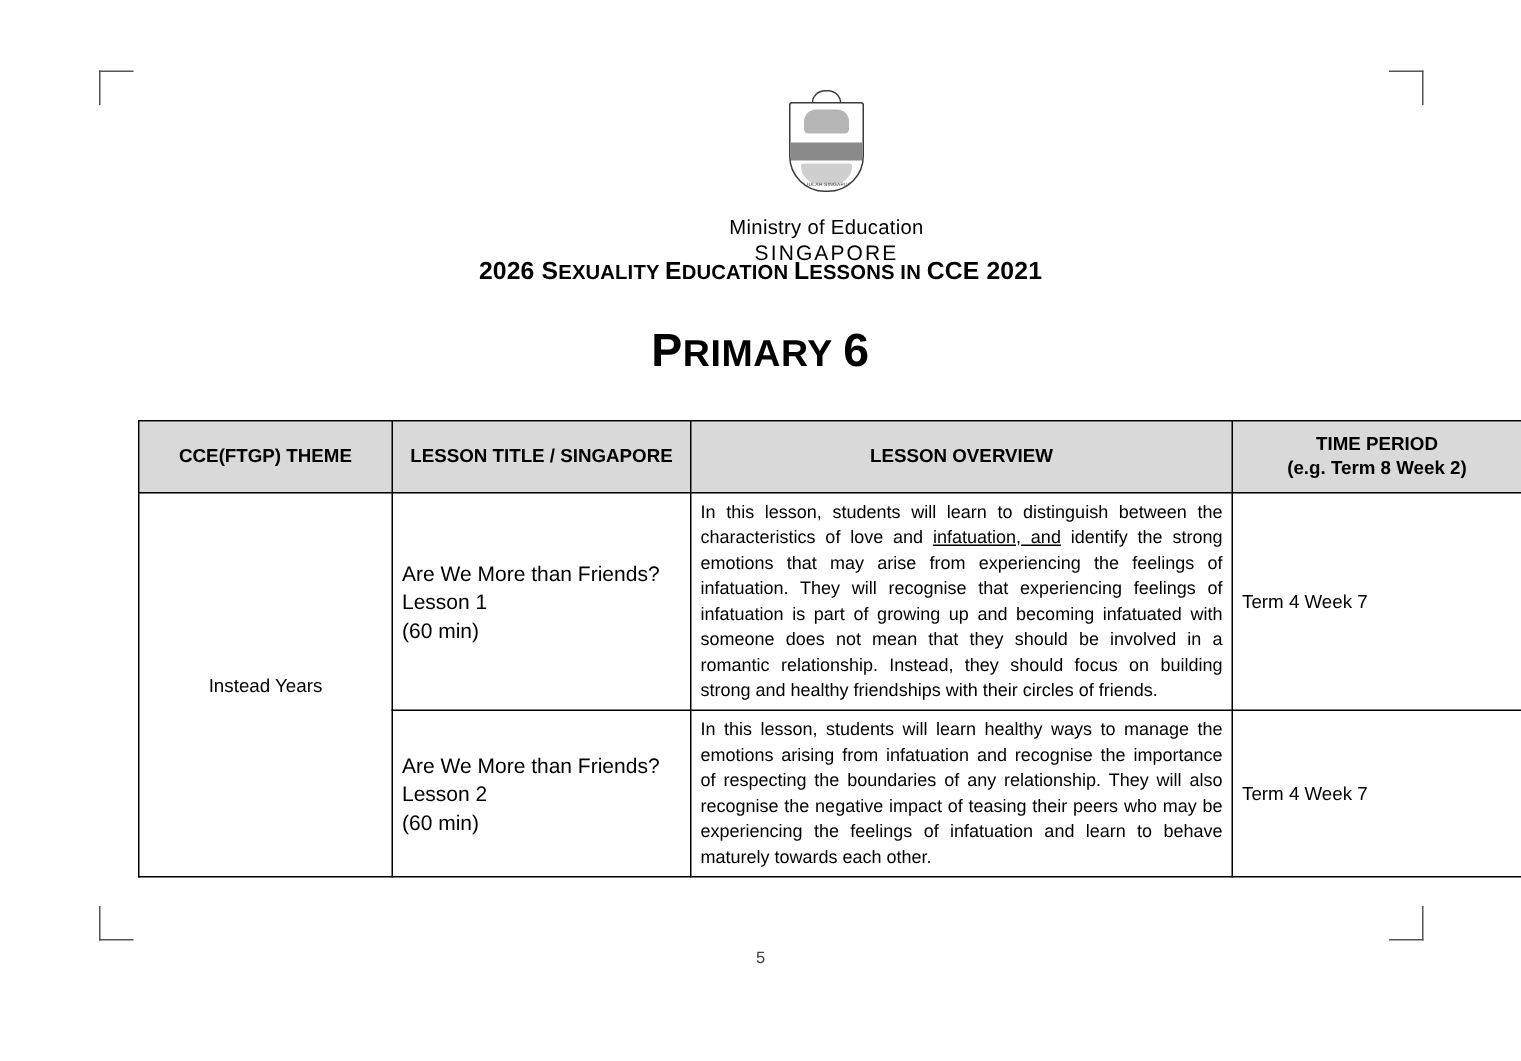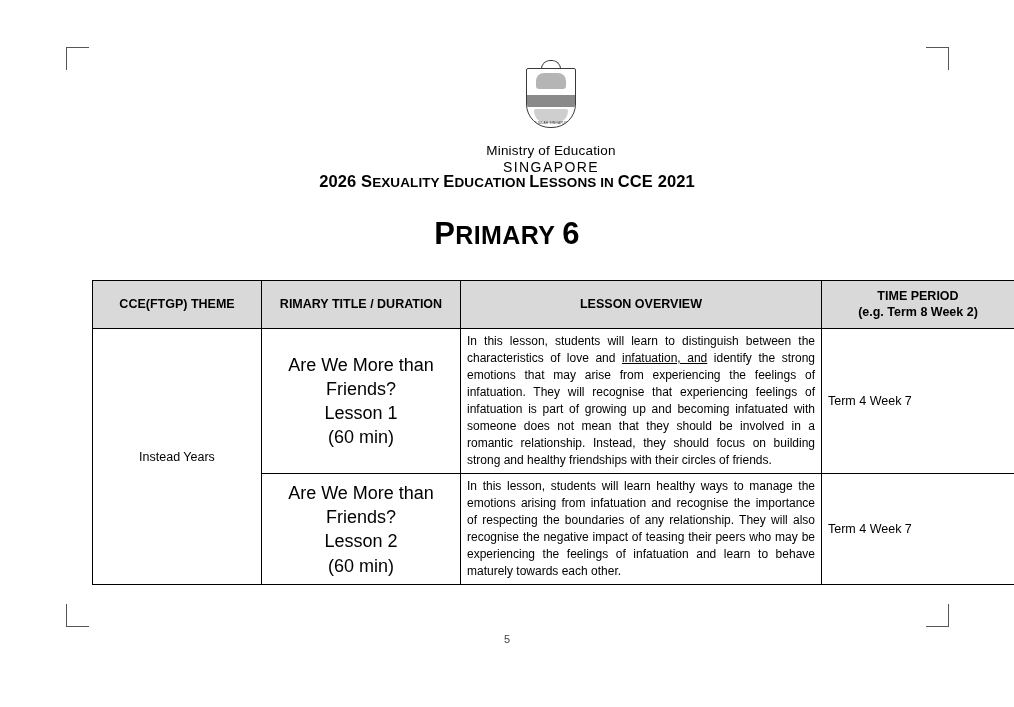--- a/index.html
+++ b/index.html
@@ -177,22 +177,22 @@
   th.col-theme { width: 169px; }
   th.col-title { width: 199px; }
   th.col-overview { width: 361px; }
   th.col-period { width: 193px; }
 
   td.theme-cell {
     text-align: center;
     font-size: 12.5px;
   }
   td.title-cell {
-    text-align: center;
-    font-size: 18px;
+    text-align: left;
+    font-size: 14px;
     line-height: 1.35;
   }
   td.overview-cell {
     text-align: justify;
     text-justify: inter-word;
     font-size: 12px;
     line-height: 1.42;
     vertical-align: top;
     padding: 6px 8px 6px 7px;
   }
@@ -241,21 +241,21 @@
   </div>
 
   <div class="doc-subtitle">
     <span>P</span><span class="sc">RIMARY </span><span>6</span>
   </div>
 
   <table class="lesson-table">
     <thead>
       <tr>
         <th class="col-theme">CCE(FTGP) THEME</th>
-        <th class="col-title">RIMARY TITLE / DURATION</th>
+        <th class="col-title">LESSON TITLE / SINGAPORE</th>
         <th class="col-overview">LESSON OVERVIEW</th>
         <th class="col-period">
           <div>TIME PERIOD</div>
           <div>(e.g. Term 8 Week 2)</div>
         </th>
       </tr>
     </thead>
     <tbody>
       <tr>
         <td class="theme-cell" rowspan="2">Instead Years</td>

